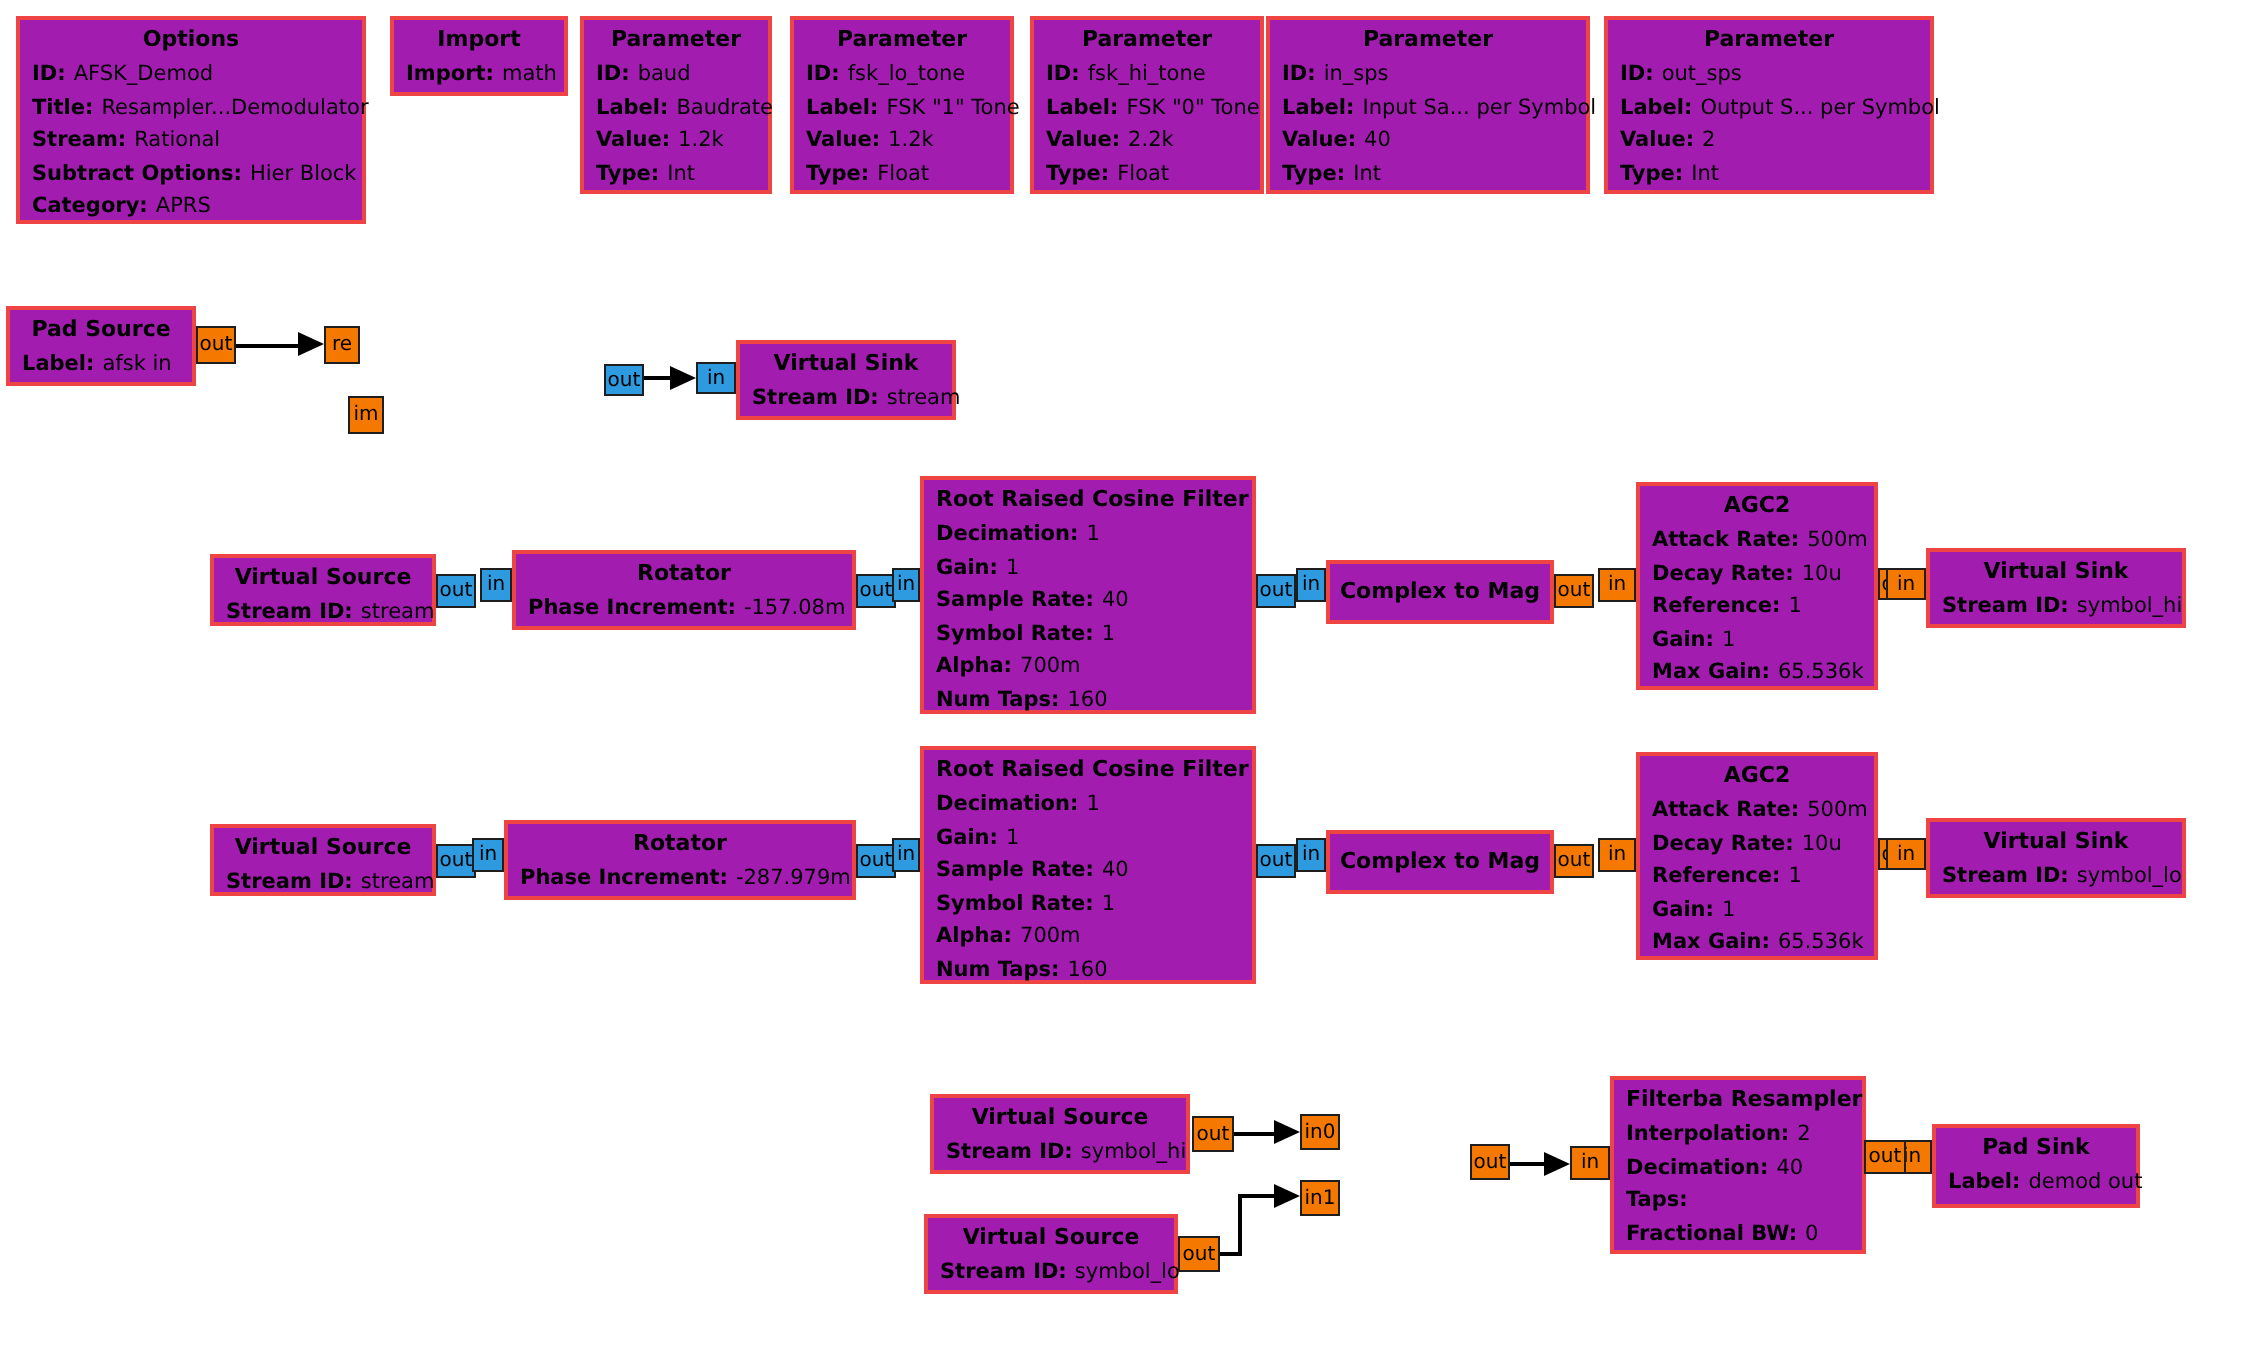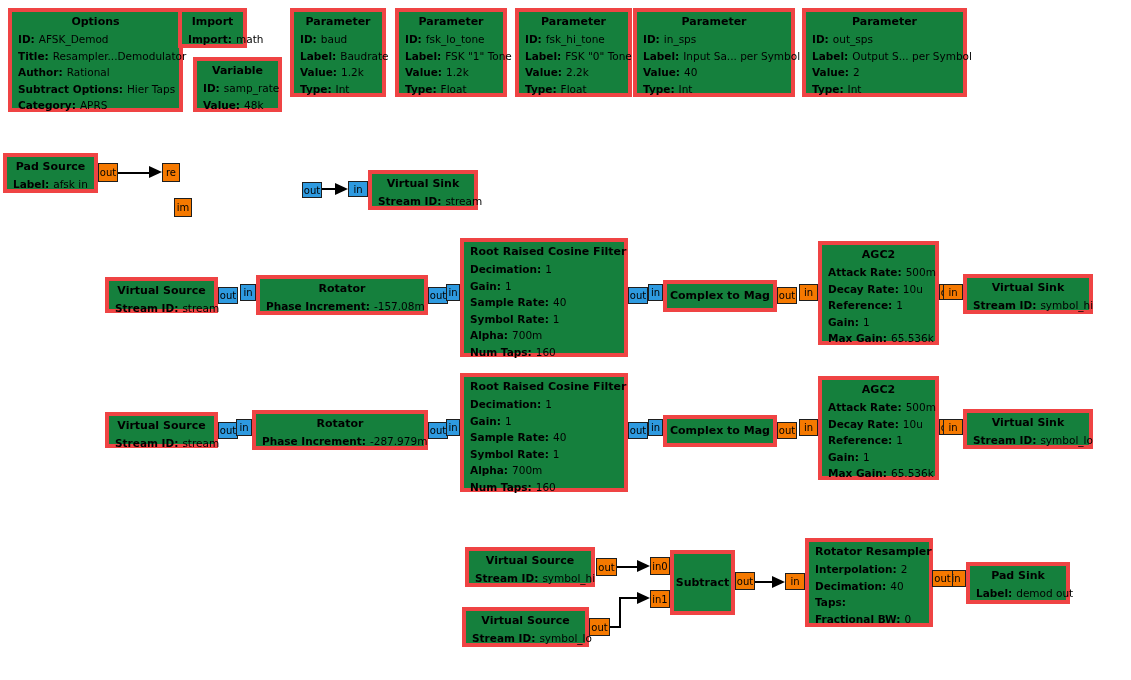--- a/index.html
+++ b/index.html
@@ -1,18 +1,18 @@
 <!DOCTYPE html>
 <html><head>
 <meta charset="utf-8">
 <style>
   html,body{margin:0;padding:0;background:#fff;}
   .canvas{position:relative;width:1131px;height:680px;background:#ffffff;overflow:hidden;
           font-family:"DejaVu Sans","Liberation Sans",sans-serif;}
-  .block{position:absolute;background:#15803d;border:4px solid #ef4444;box-sizing:border-box;
+  .block{position:absolute;background:#a21caf;border:2px solid #ef4444;box-sizing:border-box;
          padding-top:2px;z-index:2;color:#000;}
   .block .title{font-weight:bold;font-size:11px;line-height:16px;text-align:center;
                 padding:0 6px 1px;white-space:nowrap;}
   .block .param{font-size:10.5px;line-height:16.5px;padding:0 6px;white-space:nowrap;}
   .pl{font-weight:bold;}
   .pv{margin-left:4px;}
   .titleonly{display:flex;align-items:center;justify-content:center;padding-top:0;}
   .titleonly .title{padding:0;}
   .port{position:absolute;box-sizing:border-box;border:1px solid #1e1e1e;font-size:10px;
         color:#000;display:flex;align-items:center;justify-content:center;z-index:3;
@@ -43,35 +43,30 @@
   <div class="wire" style="left:619px;top:597px;width:19px;height:2px"></div>
   <div class="arrow" style="left:637px;top:592px"></div>
 
   <div class="wire" style="left:755px;top:581px;width:19px;height:2px"></div>
   <div class="arrow" style="left:772px;top:576px"></div>
 
   <div class="block" style="left:8px;top:8px;width:175px;height:104px">
     <div class="title">Options</div>
     <div class="param"><span class="pl">ID:</span><span class="pv">AFSK_Demod</span></div>
     <div class="param"><span class="pl">Title:</span><span class="pv">Resampler...Demodulator</span></div>
-    <div class="param"><span class="pl">Author:</span><span class="pv">Rational</span></div>
-    <div class="param"><span class="pl">Subtract Options:</span><span class="pv">Hier Taps</span></div>
+    <div class="param"><span class="pl">Stream:</span><span class="pv">Rational</span></div>
+    <div class="param"><span class="pl">Subtract Options:</span><span class="pv">Hier Block</span></div>
     <div class="param"><span class="pl">Category:</span><span class="pv">APRS</span></div>
   </div>
 
-  <div class="block" style="left:178px;top:8px;width:69px;height:40px">
+  <div class="block" style="left:195px;top:8px;width:89px;height:40px">
     <div class="title">Import</div>
     <div class="param"><span class="pl">Import:</span><span class="pv">math</span></div>
   </div>
 
-  <div class="block" style="left:193px;top:57px;width:89px;height:55px">
-    <div class="title">Variable</div>
-    <div class="param"><span class="pl">ID:</span><span class="pv">samp_rate</span></div>
-    <div class="param"><span class="pl">Value:</span><span class="pv">48k</span></div>
-  </div>
 
   <div class="block" style="left:290px;top:8px;width:96px;height:89px">
     <div class="title">Parameter</div>
     <div class="param"><span class="pl">ID:</span><span class="pv">baud</span></div>
     <div class="param"><span class="pl">Label:</span><span class="pv">Baudrate</span></div>
     <div class="param"><span class="pl">Value:</span><span class="pv">1.2k</span></div>
     <div class="param"><span class="pl">Type:</span><span class="pv">Int</span></div>
   </div>
 
   <div class="block" style="left:395px;top:8px;width:112px;height:89px">
@@ -223,28 +218,25 @@
   <div class="port f" style="left:596px;top:558px;width:21px;height:18px">out</div>
 
   <div class="block" style="left:462px;top:607px;width:127px;height:40px">
     <div class="title">Virtual Source</div>
     <div class="param"><span class="pl">Stream ID:</span><span class="pv">symbol_lo</span></div>
   </div>
   <div class="port f" style="left:589px;top:618px;width:21px;height:18px">out</div>
 
   <div class="port f" style="left:650px;top:557px;width:20px;height:18px">in0</div>
   <div class="port f" style="left:650px;top:590px;width:20px;height:18px">in1</div>
-  <div class="block titleonly" style="left:670px;top:550px;width:65px;height:65px">
-    <div class="title">Subtract</div>
-  </div>
   <div class="port f" style="left:735px;top:572px;width:20px;height:18px">out</div>
 
   <div class="port f" style="left:785px;top:573px;width:20px;height:17px">in</div>
   <div class="block" style="left:805px;top:538px;width:128px;height:89px">
-    <div class="title">Rotator Resampler</div>
+    <div class="title">Filterba Resampler</div>
     <div class="param"><span class="pl">Interpolation:</span><span class="pv">2</span></div>
     <div class="param"><span class="pl">Decimation:</span><span class="pv">40</span></div>
     <div class="param"><span class="pl">Taps:</span><span class="pv"></span></div>
     <div class="param"><span class="pl">Fractional BW:</span><span class="pv">0</span></div>
   </div>
   <div class="port f" style="left:946px;top:570px;width:20px;height:17px">in</div>
   <div class="port f z4" style="left:932px;top:570px;width:21px;height:17px">out</div>
   <div class="block" style="left:966px;top:562px;width:104px;height:42px">
     <div class="title">Pad Sink</div>
     <div class="param"><span class="pl">Label:</span><span class="pv">demod out</span></div>

